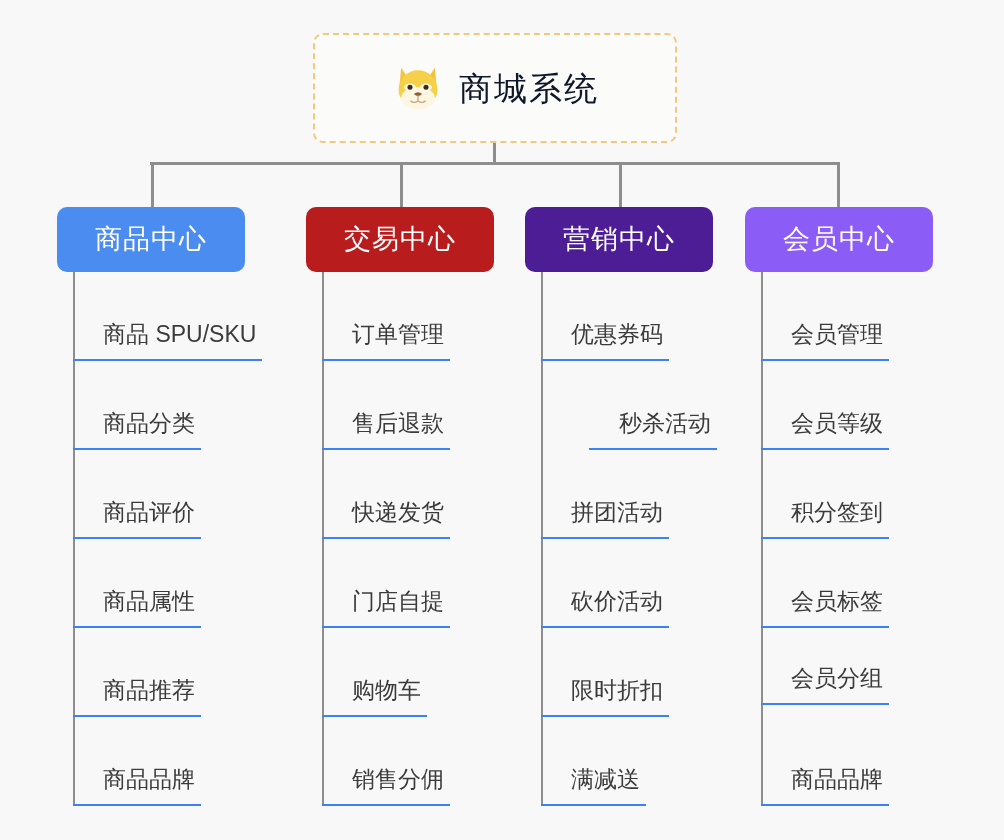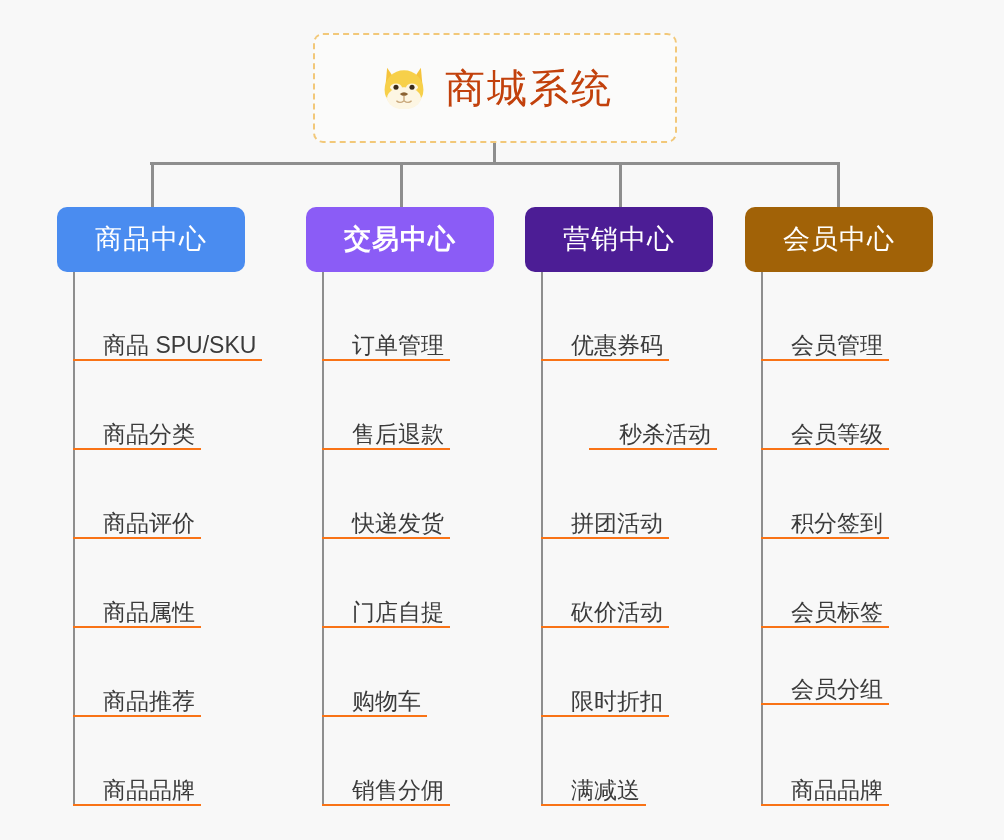--- a/index.html
+++ b/index.html
@@ -35,22 +35,22 @@
     justify-content: center;
     gap: 14px;
   }
   .root-emoji {
     width: 54px;
     height: 54px;
     flex: 0 0 auto;
     display: block;
   }
   .root-title {
-    font-size: 40px;
-    color: #c2410c;
+    font-size: 33px;
+    color: #0f172a;
     letter-spacing: 2px;
     line-height: 1;
     white-space: nowrap;
   }
 
   
   .conn {
     position: absolute;
     background: #8e8e8e;
   }
@@ -105,22 +105,22 @@
   }
   .leaf {
     position: absolute;
     left: 0;
     height: 89px;
     display: flex;
     align-items: flex-end;
   }
   .leaf-inner {
     display: inline-block;
-    padding: 0 6px 1px 30px;
-    border-bottom: 2px solid #f97316;
+    padding: 0 6px 12px 30px;
+    border-bottom: 2px solid #3b82f6;
     white-space: nowrap;
   }
   .leaf-label {
     font-size: 23px;
     color: #3b3b3b;
     line-height: 1.15;
     white-space: nowrap;
   }
 </style>
 </head>
@@ -169,21 +169,21 @@
         <div class="leaf-inner"><span class="leaf-label">商品属性</span></div>
       </div>
       <div class="leaf" style="top: 356px;">
         <div class="leaf-inner"><span class="leaf-label">商品推荐</span></div>
       </div>
       <div class="leaf" style="top: 445px;">
         <div class="leaf-inner"><span class="leaf-label">商品品牌</span></div>
       </div>
     </div>
     <div class="conn conn-drop" style="left: 400px;"></div>
-    <div class="branch" style="left: 306px; background: #8b5cf6; font-weight: bold;">
+    <div class="branch" style="left: 306px; background: #b91c1c;">
       <span class="branch-label">交易中心</span>
     </div>
     <div class="leaf-col" style="left: 322px; height: 534px;">
       <div class="leaf-spine" style="height: 534px;"></div>
       <div class="leaf" style="top: 0px;">
         <div class="leaf-inner"><span class="leaf-label">订单管理</span></div>
       </div>
       <div class="leaf" style="top: 89px;">
         <div class="leaf-inner"><span class="leaf-label">售后退款</span></div>
       </div>
@@ -219,21 +219,21 @@
         <div class="leaf-inner"><span class="leaf-label">砍价活动</span></div>
       </div>
       <div class="leaf" style="top: 356px;">
         <div class="leaf-inner"><span class="leaf-label">限时折扣</span></div>
       </div>
       <div class="leaf" style="top: 445px;">
         <div class="leaf-inner"><span class="leaf-label">满减送</span></div>
       </div>
     </div>
     <div class="conn conn-drop" style="left: 837px;"></div>
-    <div class="branch" style="left: 745px; background: #a16207;">
+    <div class="branch" style="left: 745px; background: #8b5cf6;">
       <span class="branch-label">会员中心</span>
     </div>
     <div class="leaf-col" style="left: 761px; height: 534px;">
       <div class="leaf-spine" style="height: 534px;"></div>
       <div class="leaf" style="top: 0px;">
         <div class="leaf-inner"><span class="leaf-label">会员管理</span></div>
       </div>
       <div class="leaf" style="top: 89px;">
         <div class="leaf-inner"><span class="leaf-label">会员等级</span></div>
       </div>

